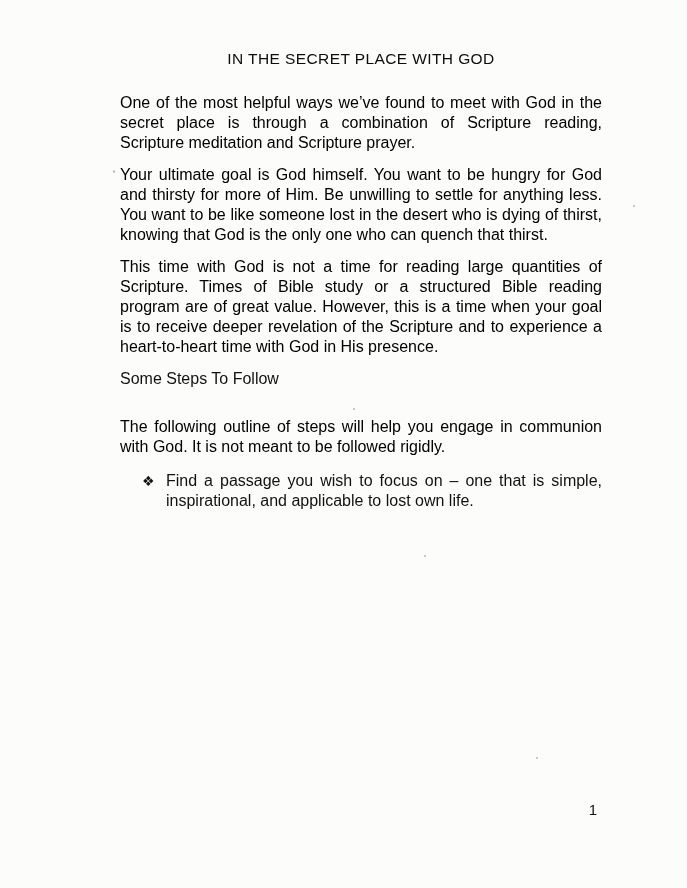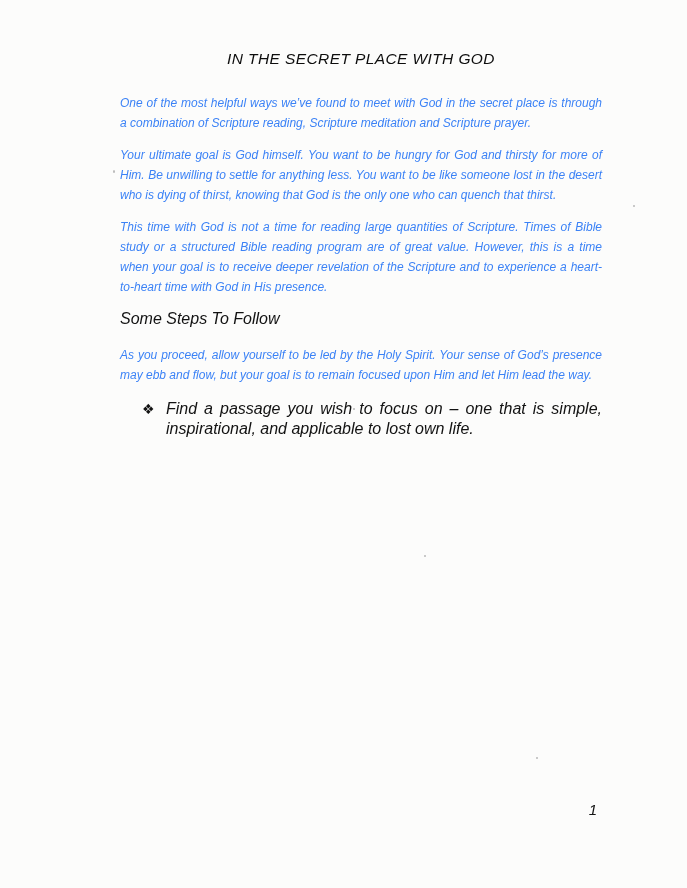--- a/index.html
+++ b/index.html
@@ -11,40 +11,39 @@
     position: relative;
     width: 687px;
     height: 888px;
     margin: 0 auto;
     background: #fcfcfb;
     box-sizing: border-box;
     padding: 49px 85px 0 120px;
     font-family: "Liberation Sans", "DejaVu Sans", sans-serif;
     color: #111111;
     overflow: hidden;
-    font-style: italic;
   }
   .doc-title {
     margin: 0 0 24px 0;
     font-size: 15.5px;
     font-weight: 400;
     letter-spacing: 0.4px;
     text-align: center;
     line-height: 20px;
     color: #0d0d0d;
   }
   .para {
     margin: 0 0 12px 0;
-    font-size: 12px;
+    font-size: 16px;
     line-height: 20px;
     text-align: justify;
-    color: #3b82f6;
+    color: #000000;
   }
   .section-heading {
-    margin: 0 0 16px 0;
+    margin: 0 0 28px 0;
     font-size: 16px;
     font-weight: 400;
     line-height: 20px;
     color: #121212;
   }
   .bullet-item {
     display: flex;
     margin: 14px 0 0 22px;
     font-size: 16px;
     line-height: 20px;
@@ -88,22 +87,22 @@
   <p class="para">One of the most helpful ways we’ve found to meet with God in the secret place is through a combination of Scripture reading, Scripture meditation and Scripture prayer.</p>
 
   <p class="para">Your ultimate goal is God himself. You want to be hungry for God and thirsty for more of Him. Be unwilling to settle for anything less. You want to be like someone lost in the desert who is dying of thirst, knowing that God is the only one who can quench that thirst.</p>
 
   <p class="para">This time with God is not a time for reading large quantities of Scripture. Times of Bible study or a structured Bible reading program are of great value. However, this is a time when your goal is to receive deeper revelation of the Scripture and to experience a heart-to-heart time with God in His presence.</p>
 
   <h2 class="section-heading">Some Steps To Follow</h2>
 
 
 
+  <p class="para">The following outline of steps will help you engage in communion with God. It is not meant to be followed rigidly.</p>
 
-  <p class="para">As you proceed, allow yourself to be led by the Holy Spirit. Your sense of God’s presence may ebb and flow, but your goal is to remain focused upon Him and let Him lead the way.</p>
 
   <div class="bullet-item">
     <span class="bullet-marker">❖</span>
     <span class="bullet-text">Find a passage you wish to focus on – one that is simple, inspirational, and applicable to lost own life.</span>
   </div>
 
   <div class="page-number">1</div>
 
   <div class="speck s1"></div>
   <div class="speck s2"></div>

